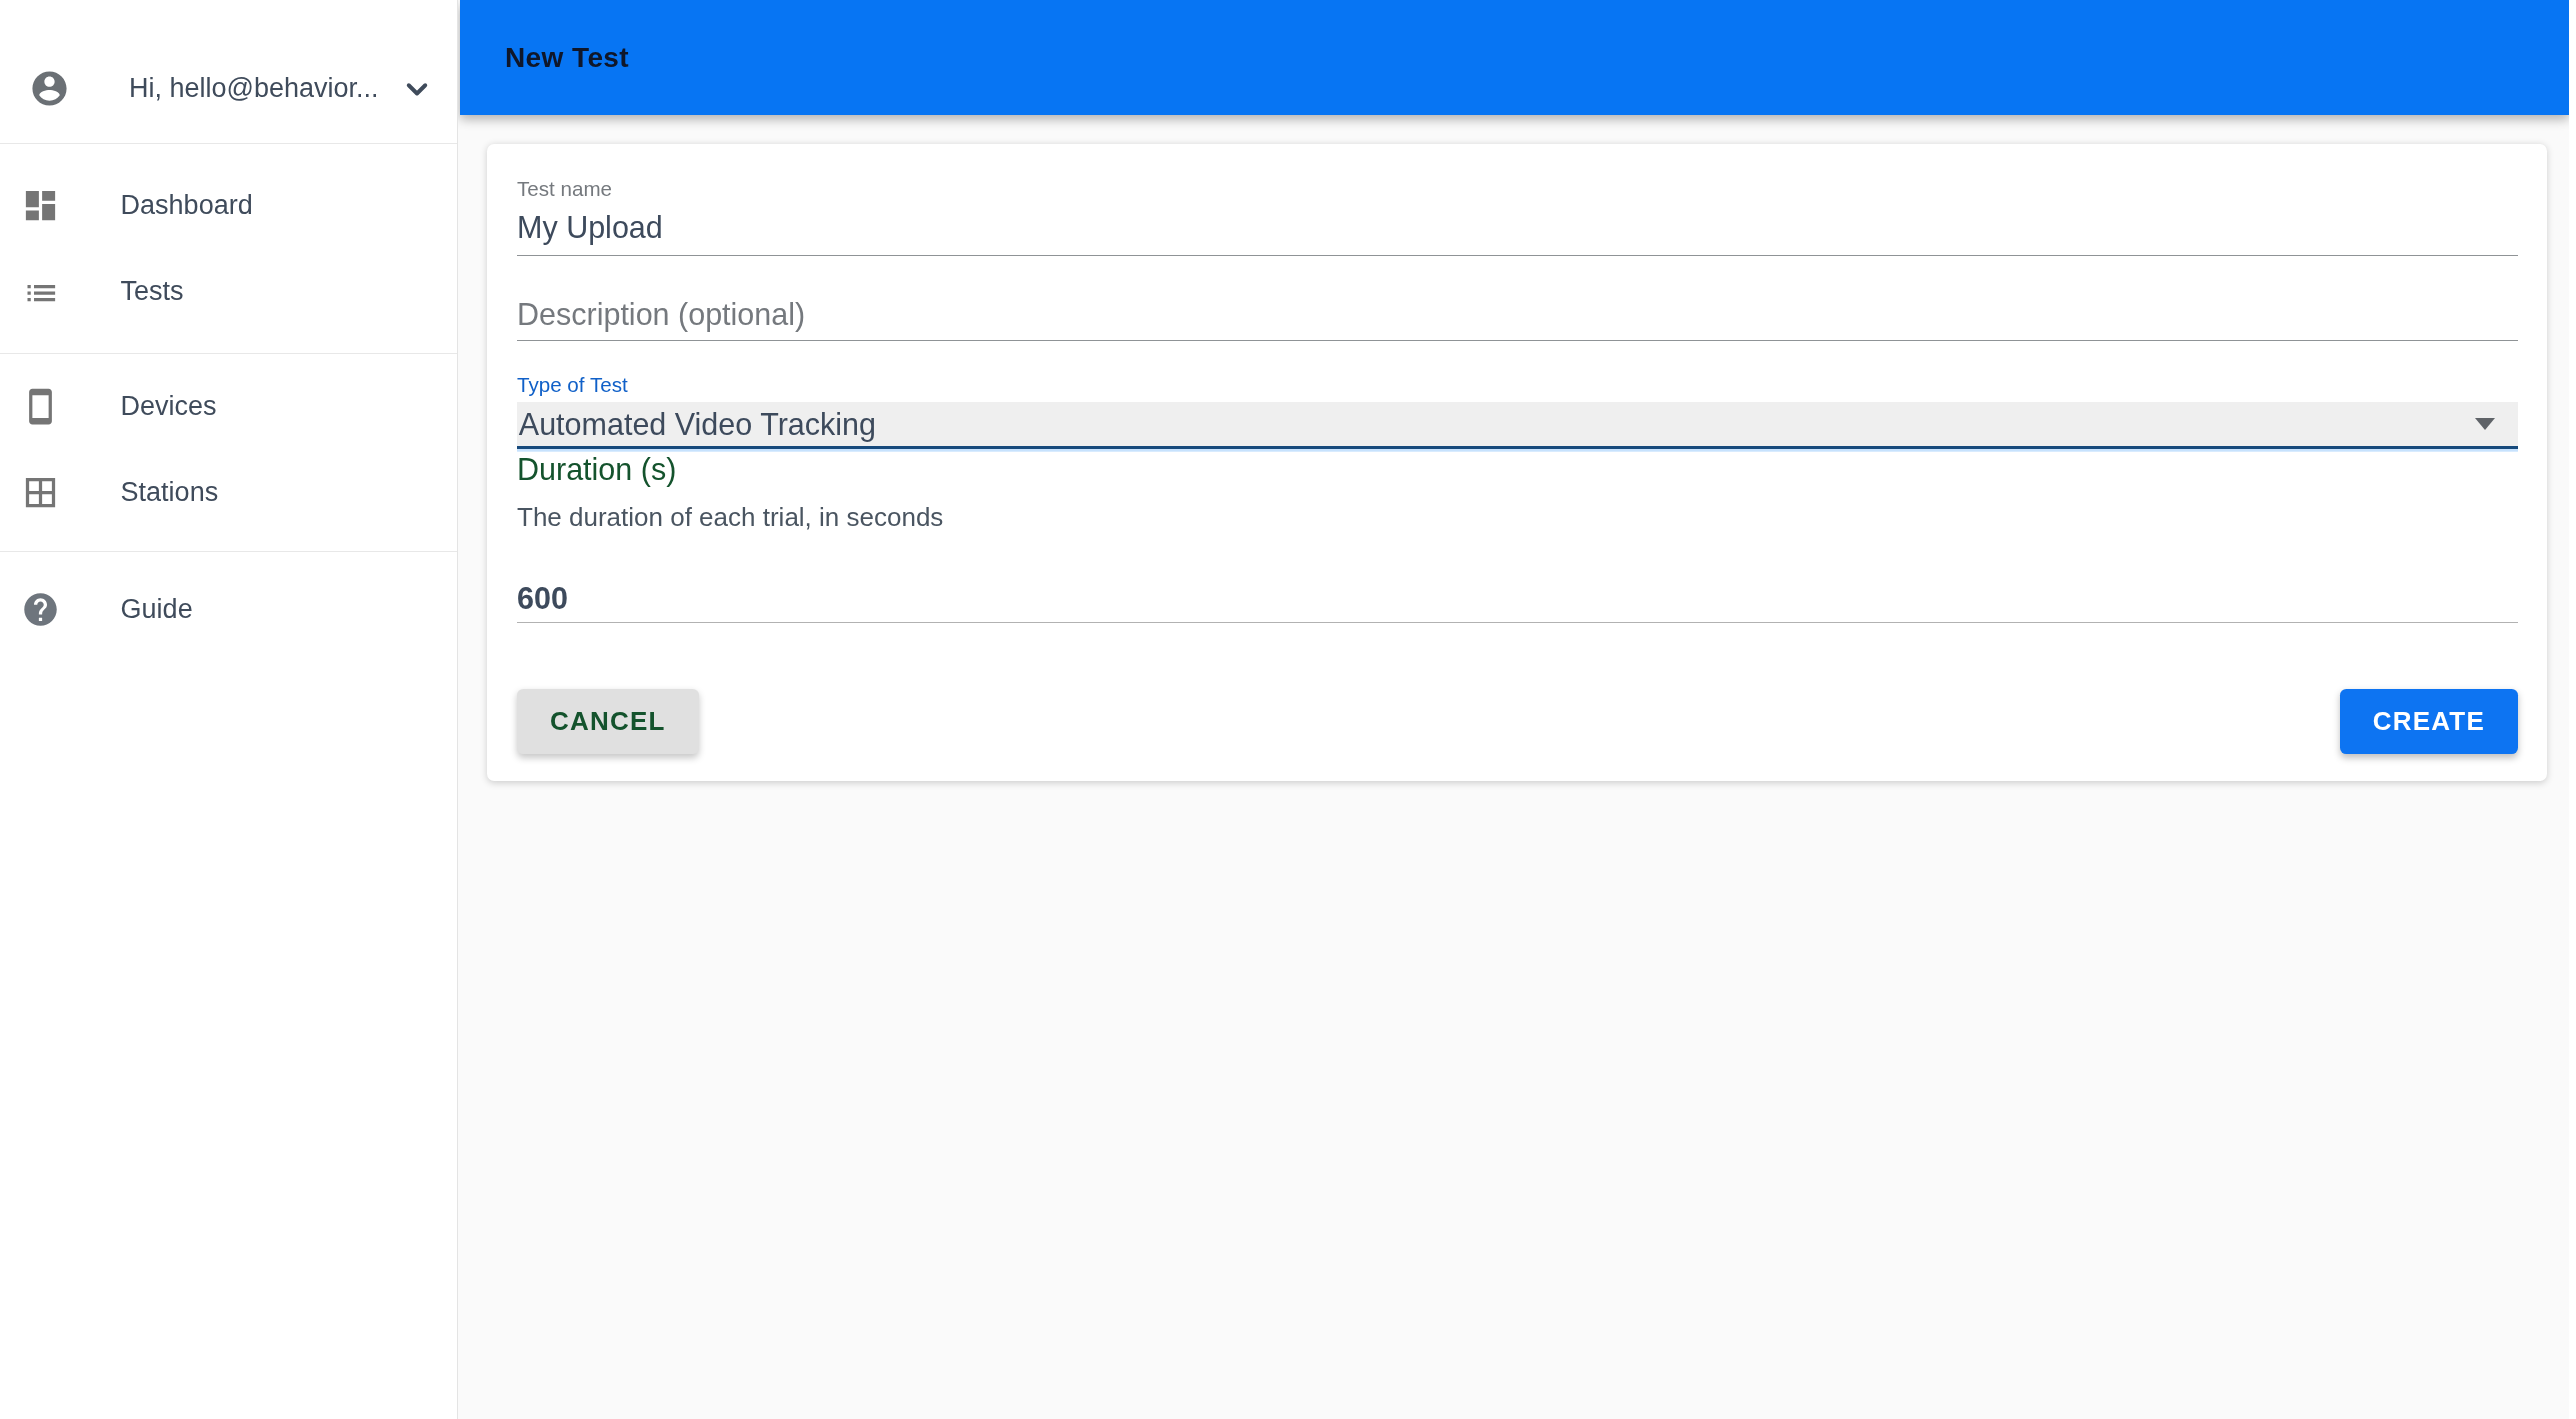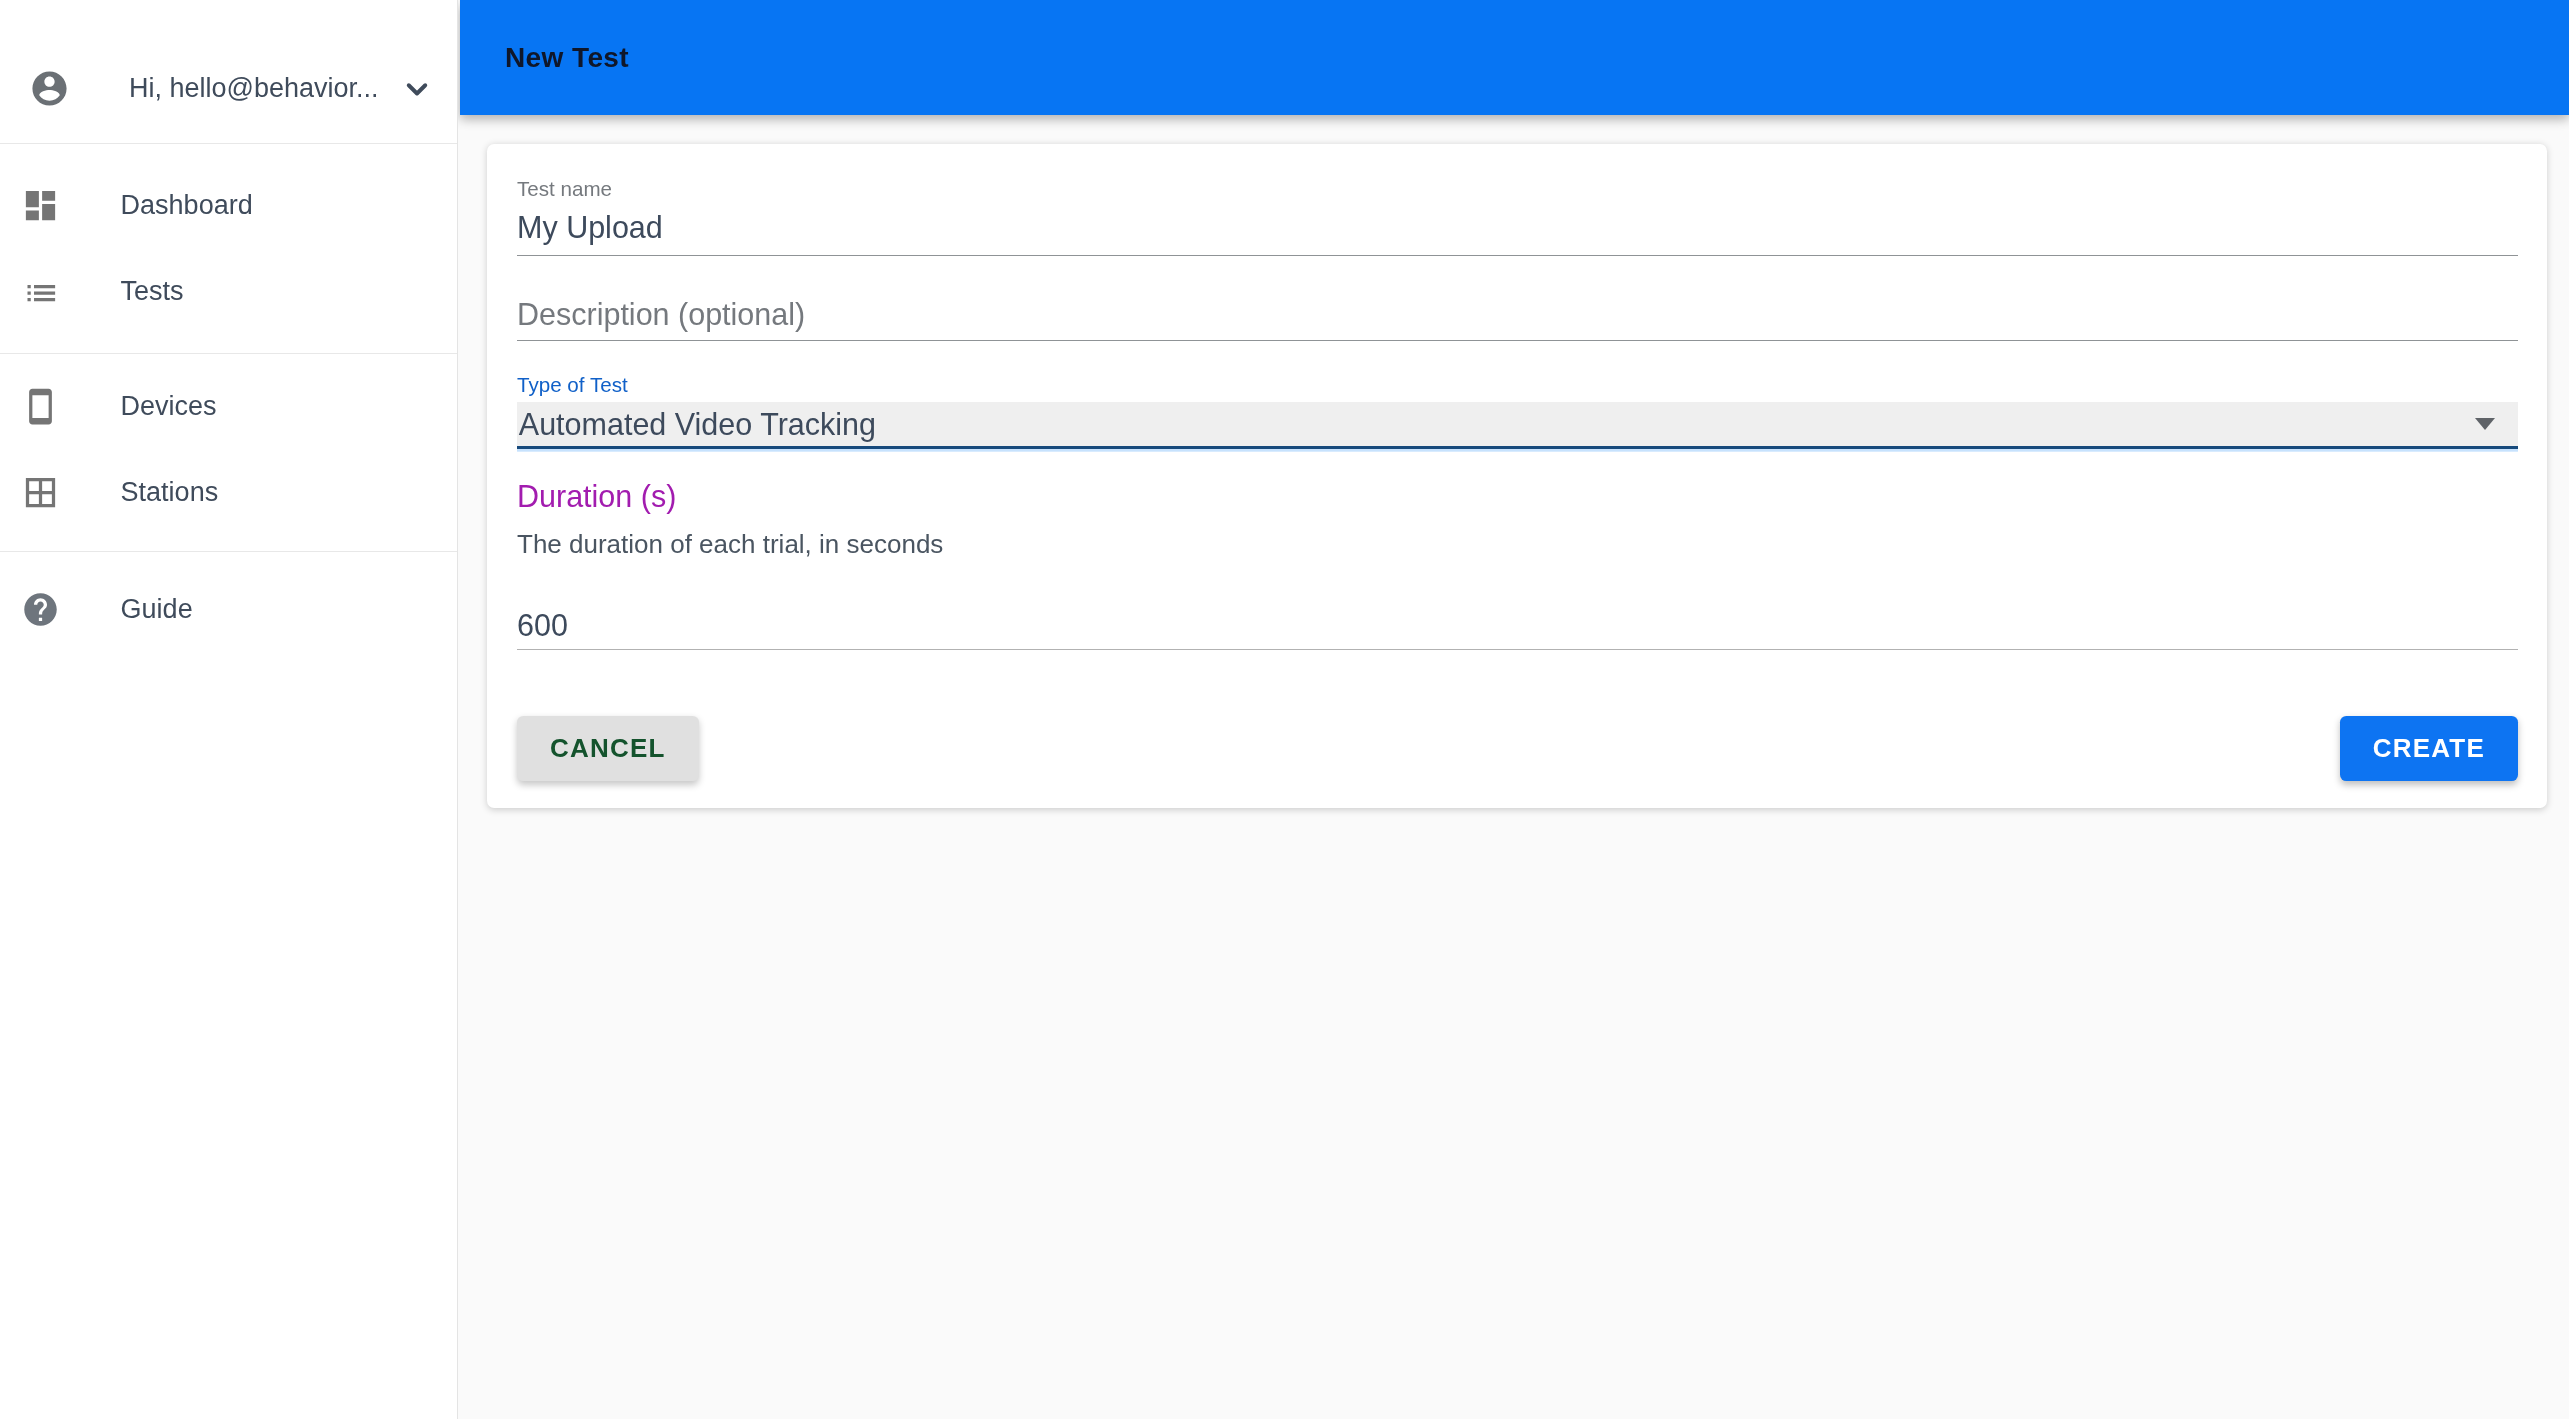--- a/index.html
+++ b/index.html
@@ -45,23 +45,23 @@
   .desc-input { margin-top:38px; padding-bottom:5.4px; }
   .desc-input::placeholder { color:#75797e; opacity:1; }
   .type-label { margin-top:30px; font-size:20.6px; line-height:27px; color:#1060c8; }
   .select-box { position:relative; margin-top:3.6px; height:47px; background:#efefef;
     border-bottom:3.6px solid #174a7c; box-shadow:0 2.7px 0 0 rgba(130,190,250,.45);
     display:flex; align-items:center; padding-left:1.8px; cursor:pointer; }
   .select-value { font-size:30.5px; color:#3d4a5c; }
   .select-arrow { position:absolute; right:23px; top:50%; transform:translateY(-50%);
     width:0; height:0; border-left:10.8px solid transparent; border-right:10.8px solid transparent;
     border-top:12.6px solid #5f6368; }
-  .duration-title { margin-top:27px; font-size:30.5px; line-height:41px; color:#a21caf; }
+  .duration-title { font-size:30.5px; line-height:41px; color:#14532d; }
   .duration-help { margin-top:9px; font-size:26px; line-height:36px; color:#4a5561; }
-  .duration-input { margin-top:44px; padding-bottom:3.6px; border-bottom-color:#b2b2b2; font-size:30.5px; line-height:39px; }
+  .duration-input { margin-top:44px; padding-bottom:3.6px; border-bottom-color:#b2b2b2; font-size:30.5px; line-height:39px;font-weight:bold; }
   .actions { margin-top:66px; display:flex; justify-content:space-between; align-items:center; }
   .btn { height:65px; border:none; border-radius:6.3px; font-family:inherit; font-size:26px;
     font-weight:bold; letter-spacing:1.2px; padding:0 33px; cursor:pointer; }
   .btn-cancel { background:#e0e0e0; color:#14532d; box-shadow:0 3.6px 7.2px rgba(0,0,0,.22);text-align:center; }
   .btn-create { background:#0d74f2; color:#ffffff; box-shadow:0 3.6px 7.2px rgba(0,0,0,.25); }
   svg { display:block; }
 </style>
 </head>
 <body>
 

